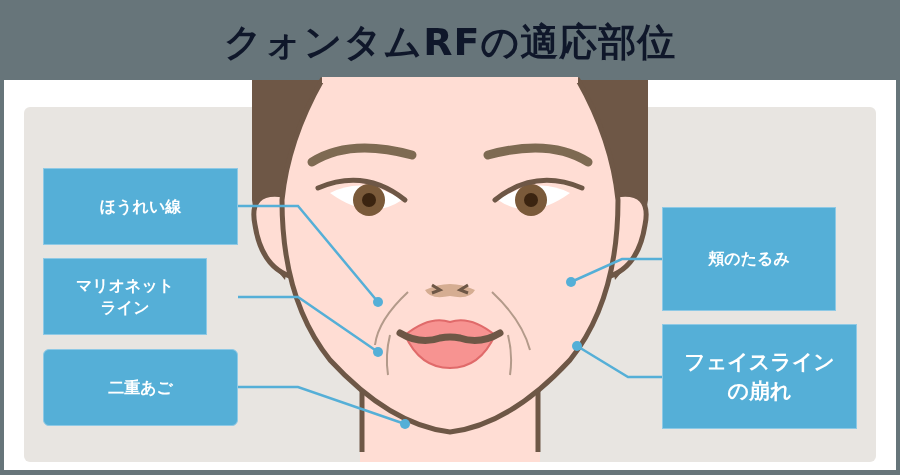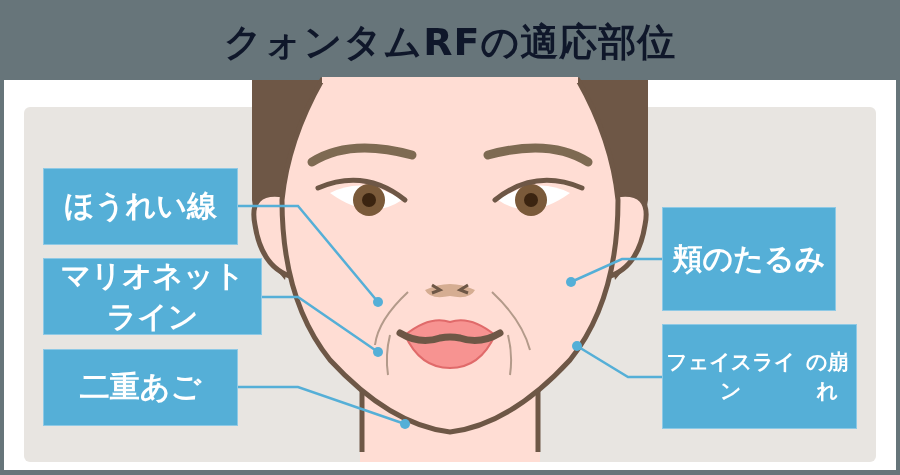--- a/index.html
+++ b/index.html
@@ -2,21 +2,21 @@
 <html><head>
 <meta charset="utf-8">
 <style>
   html,body{margin:0;padding:0;}
   body{width:900px;height:475px;background:#67757a;position:relative;overflow:hidden;font-family:"DejaVu Sans","Liberation Sans",sans-serif;}
   .title-bar{position:absolute;left:0;top:0;width:900px;height:80px;background:#67757a;display:flex;align-items:center;justify-content:center;}
   .title{color:#0f172a;font-weight:bold;font-size:38px;letter-spacing:1px;margin-top:4px;}
   .frame{position:absolute;left:4px;top:80px;width:892px;height:390px;background:#fff;}
   .panel{position:absolute;left:24px;top:107px;width:852px;height:355px;background:#e8e5e1;border-radius:6px;}
   svg.face{position:absolute;left:0;top:0;}
-  .box{position:absolute;background:#55afd7;border:1px solid #8ec9e5;color:#fff;font-weight:bold;font-size:30px;display:flex;align-items:center;justify-content:center;text-align:center;line-height:1.35;box-sizing:border-box;}
+  .box{position:absolute;background:#55afd7;border:1px solid #8ec9e5;color:#fff;font-weight:bold;font-size:16px;display:flex;align-items:center;justify-content:center;text-align:center;line-height:1.35;box-sizing:border-box;}
   .box span{display:block;}
 </style>
 </head>
 <body>
 
 <div class="title-bar">
   <div class="title">クォンタムRFの適応部位</div>
 </div>
 
 <div class="frame"></div>
@@ -72,27 +72,27 @@
     <circle cx="378" cy="352" r="5"></circle>
     <circle cx="405" cy="424" r="5"></circle>
     <circle cx="571" cy="282" r="5"></circle>
     <circle cx="577" cy="346" r="5"></circle>
   </g>
 </svg>
 
 <div class="box" style="left:43px;top:168px;width:195px;height:77px;">
   <span>ほうれい線</span>
 </div>
-<div class="box" style="left:43px;top:258px;width:219px;height:77px;flex-direction:column;text-align:right;">
+<div class="box" style="left:43px;top:258px;width:164px;height:77px;flex-direction:column;text-align:right;">
   <span>マリオネット</span>
   <span>ライン</span>
 </div>
-<div class="box" style="left:43px;top:349px;width:195px;height:77px;">
+<div class="box" style="left:43px;top:349px;width:195px;height:77px;border-radius:6px;">
   <span>二重あご</span>
 </div>
 
 <div class="box" style="left:662px;top:207px;width:174px;height:104px;">
   <span>頬のたるみ</span>
 </div>
-<div class="box" style="left:662px;top:324px;width:195px;height:105px;flex-direction:row;font-size:21px;">
+<div class="box" style="left:662px;top:324px;width:195px;height:105px;flex-direction:column;font-size:21px;">
   <span>フェイスライン</span>
   <span>の崩れ</span>
 </div>
 
 </body></html>

